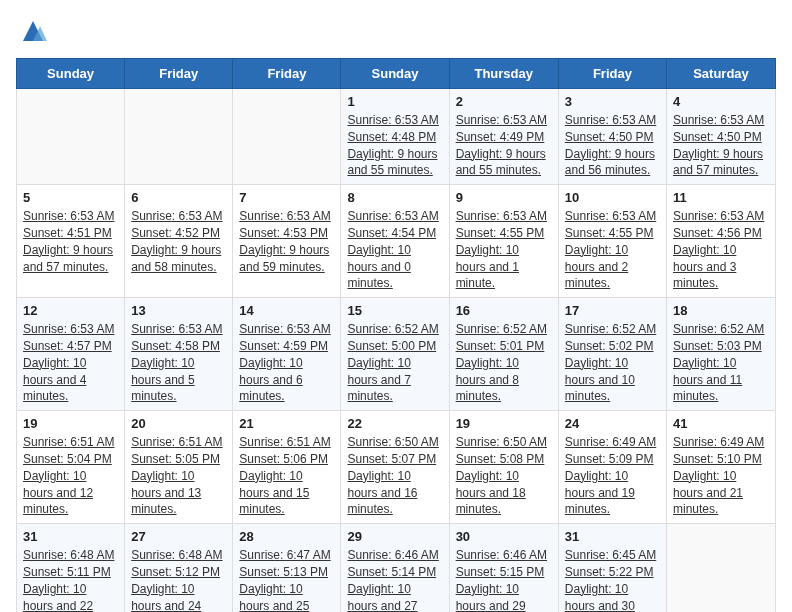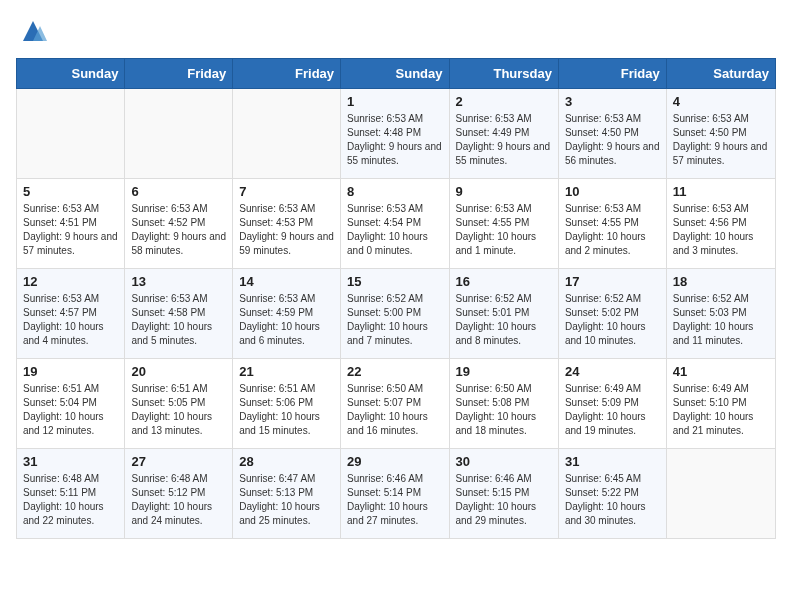--- a/index.html
+++ b/index.html
@@ -53,21 +53,21 @@
       border: 1px solid #ccc;
     }
     thead tr {
       background-color: #2a6db5;
       color: #fff;
     }
     thead th {
       padding: 7px 6px;
       font-size: 13px;
       font-weight: bold;
-      text-align: right;
+      text-align: center;
       border: 1px solid #1e5a9a;
       margin-top: 32px;
     }
     tbody tr {
       background: #fff;
     }
     tbody tr:nth-child(odd) {
       background: #f5f8fd;
     }
     tbody td {
@@ -79,23 +79,24 @@
       width: 113px;
       height: 90px;
     }
     .day-number {
       font-size: 13px;
       font-weight: bold;
       display: block;
       margin-bottom: 3px;
     }
     .cell-content {
-      font-size: 10px;
+      font-size: 12px;
       line-height: 1.4;
       color: #333;
+      text-decoration: underline;
     }
     .empty-cell {
       background: #f9f9f9;
     }
   </style>
 </head>
 <body>
 
 <div class="header">
   <div class="logo">

